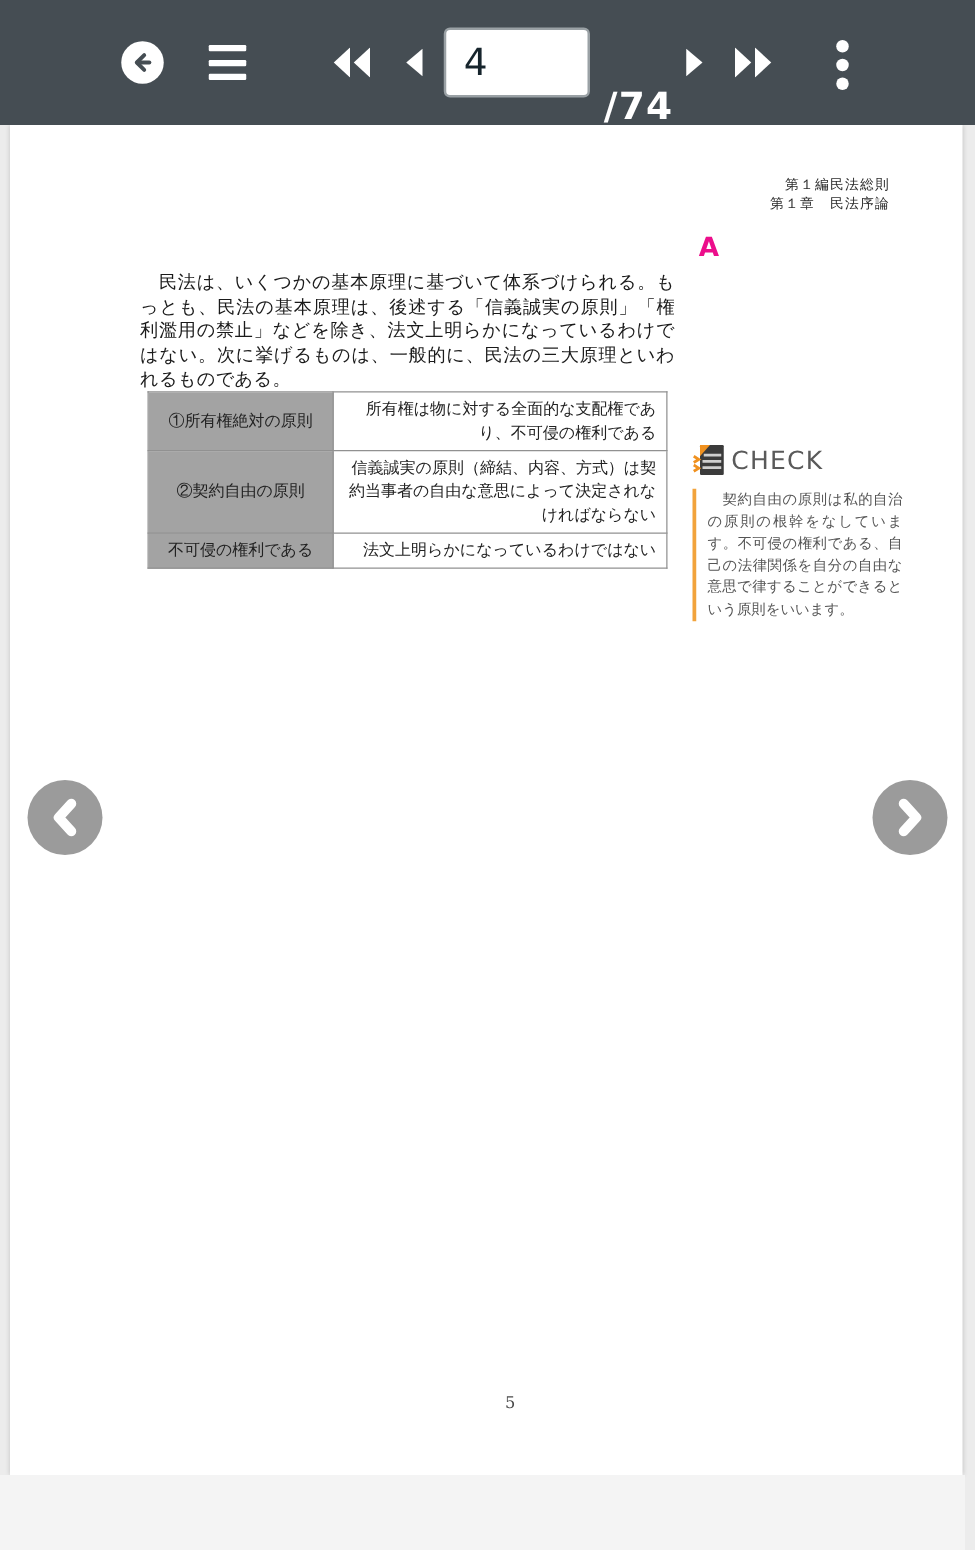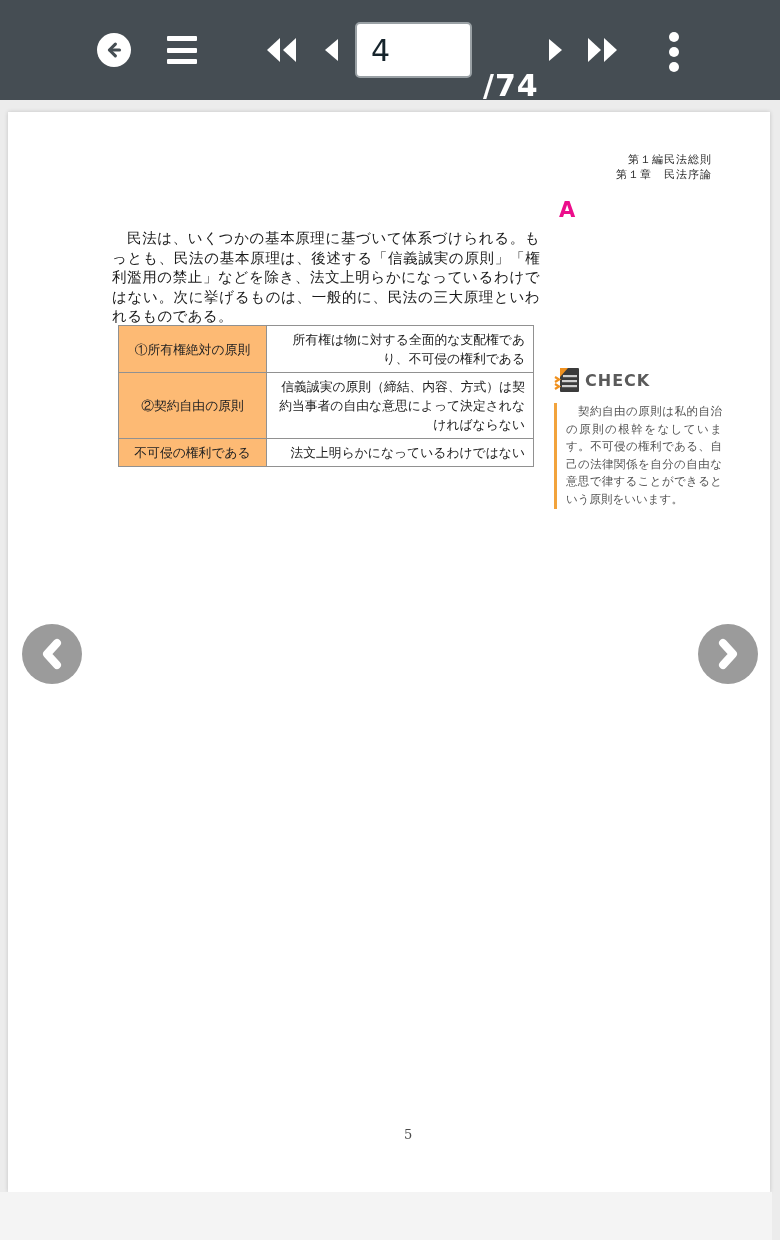--- a/index.html
+++ b/index.html
@@ -19,41 +19,41 @@
   .next-btn  { left:546px; top:39px; width:18px; height:22px; }
   .last-btn  { left:586px; top:38px; width:32px; height:24px; }
   .kebab-btn { left:663px; top:32px; width:22px; height:40px; flex-direction:column; justify-content:space-between; }
   .kebab-btn i { width:10px; height:10px; border-radius:50%; background:#fff; }
   .page-input { position:absolute; left:355px; top:22px; width:117px; height:56px; background:#fff;
                 border:2px solid #9aa1a5; border-radius:5px; font-size:30px; color:#16242c;
                 padding:0 0 0 14px; font-family:"DejaVu Sans", sans-serif; outline:none; }
   .total-pages { position:absolute; left:483px; top:32px; color:#fff; font-size:30px; font-weight:bold; letter-spacing:1px;margin-top:36px; }
 
   
-  .viewer { position:absolute; left:0; top:112px; width:780px; height:1064px; background:#ececec; }
+  .viewer { position:absolute; left:0; top:100px; width:780px; height:1064px; background:#ececec; }
   .sheet { position:absolute; left:8px; top:0; width:762px; height:1080px; background:#fff; box-shadow:0 0 4px rgba(0,0,0,.18); }
   .below-strip { position:absolute; left:0; top:1080px; width:780px; height:60px; background:#f4f4f4; margin-left:-8px; }
 
   .doc-header { position:absolute; right:58px; top:40px; text-align:right; font-family:"DejaVu Serif", serif;
                 font-size:11px; line-height:15px; color:#2b2b2b; letter-spacing:1px; }
   .section-title { position:absolute; left:104px; top:88px; font-family:"DejaVu Serif", serif;
                    font-size:18px; font-weight:600; color:#101010; letter-spacing:2px; }
   .marker-a { position:absolute; left:551px; top:86px; color:#ec0e8b; font-weight:800; font-size:21px;
               font-family:"DejaVu Sans", sans-serif; }
   .body-par { position:absolute; left:104px; top:117px; width:428px; font-family:Liberation Sans, sans-serif;
               font-size:14.5px; line-height:19.5px; color:#1a1a1a; text-align:justify; letter-spacing:0.3px; }
 
   .principles-table { position:absolute; left:110px; top:213px; width:416px; border-collapse:collapse;
                       font-family:"DejaVu Serif", serif; font-size:12.8px; color:#222; }
   .principles-table td { border:1px solid #919191; padding:4px 8px; line-height:19px; vertical-align:middle;text-align:right; }
   .principles-table { border:1px solid #7d7d7d; }
-  .principles-table td.term { width:148px; background:#fdba74; text-align:center; }
+  .principles-table td.term { width:148px; background:#a3a3a3; text-align:center; }
 
   .check-head { position:absolute; left:545px; top:254px; display:flex; align-items:center; gap:5px; }
-  .check-label { font-size:16px; color:#5a5a5a; letter-spacing:1px; font-family:"DejaVu Sans", sans-serif;font-weight:bold; }
+  .check-label { font-size:20px; color:#5a5a5a; letter-spacing:1px; font-family:"DejaVu Sans", sans-serif; }
   .side-note { position:absolute; left:546px; top:291px; width:168px; border-left:3px solid #f2a33c;
                padding-left:9px; font-size:11.5px; line-height:17.6px; color:#555; text-align:justify;
                font-family:"DejaVu Sans", sans-serif; }
   .page-number { position:absolute; left:396px; top:1015px; font-family:"DejaVu Serif", serif;
                  font-size:13px; color:#4a4a4a; }
 
   
   .float-nav { position:absolute; width:60px; height:60px; border-radius:50%; background:#9b9b9b;
                display:flex; align-items:center; justify-content:center; cursor:pointer; z-index:6; }
   .nav-left  { left:22px;  top:624px; }

